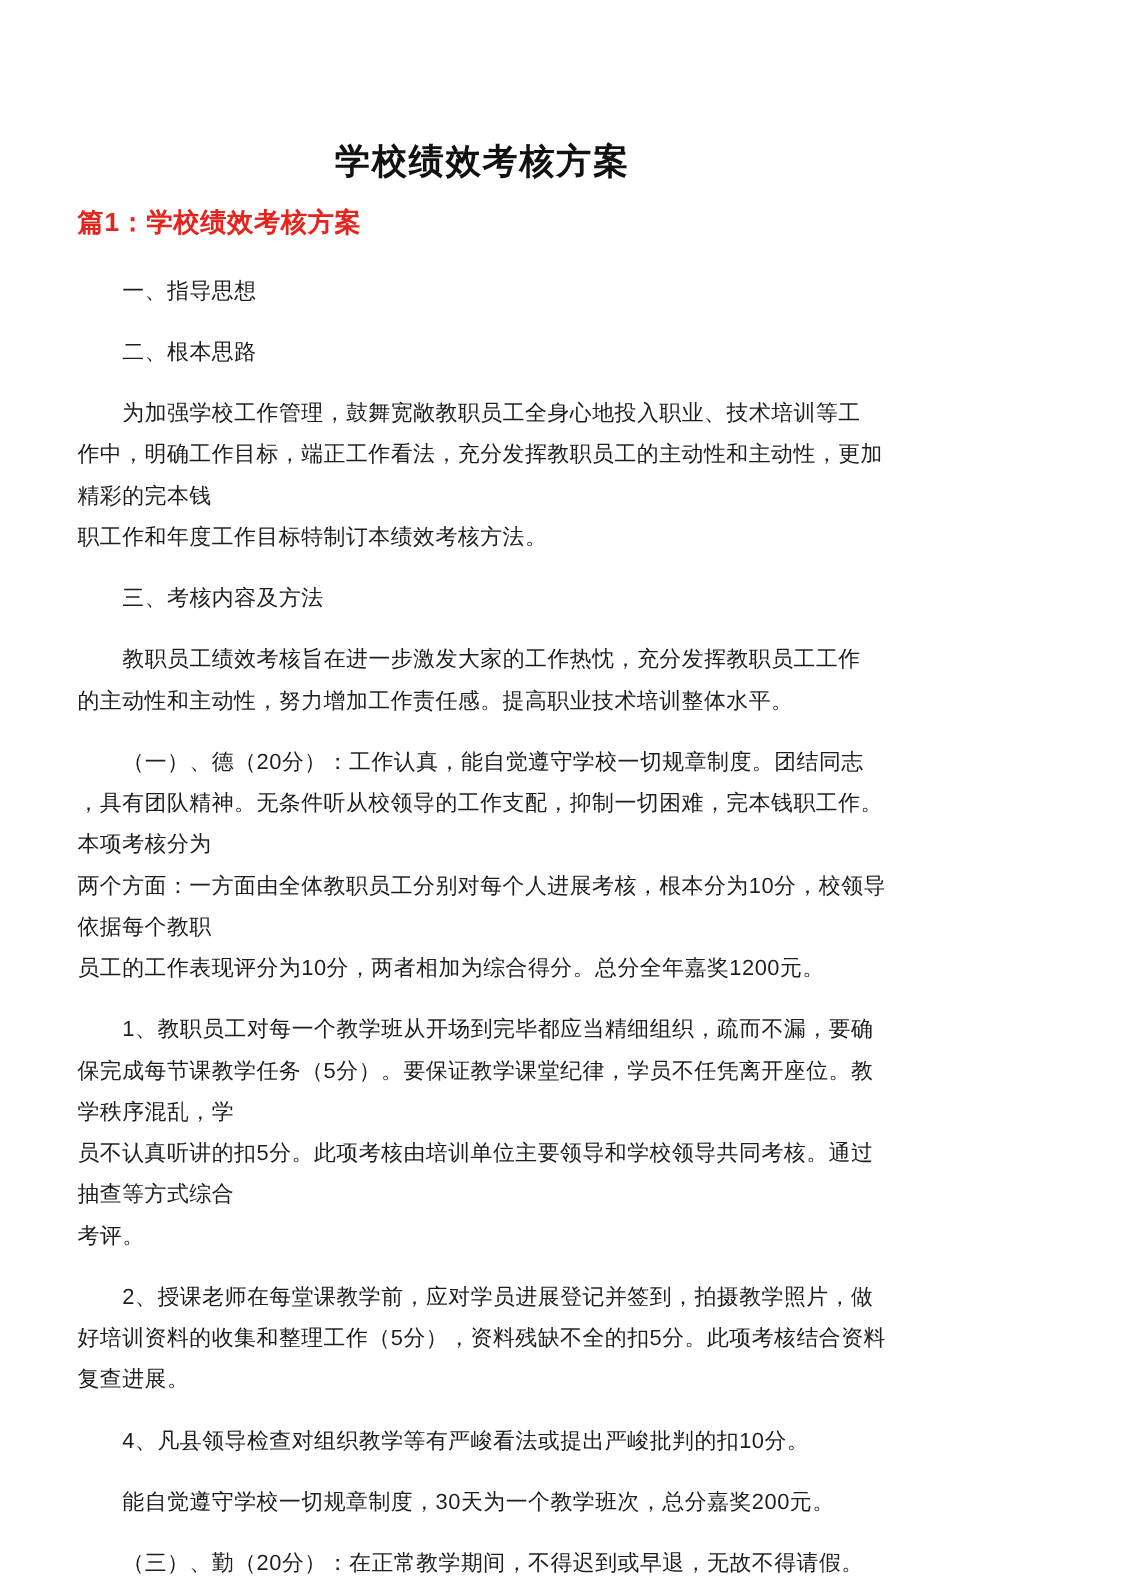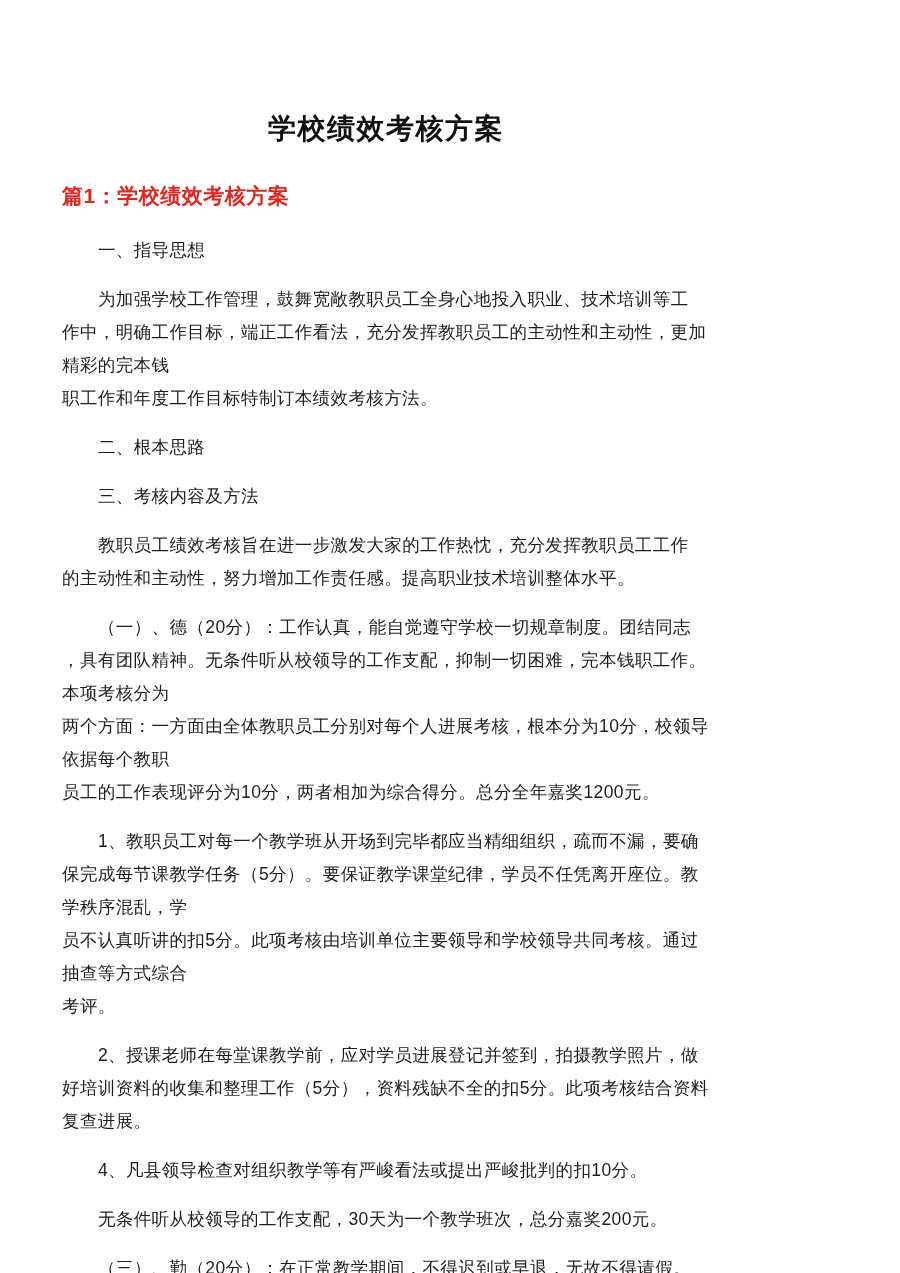--- a/index.html
+++ b/index.html
@@ -24,21 +24,21 @@
   .doc-title {
     margin: 0;
     padding-top: 110px;
     text-align: center;
     font-size: 28px;
     font-weight: 700;
     letter-spacing: 1.5px;
     color: #111111;
   }
   .section-heading {
-    margin: 34px 0 0 0;
+    margin: 16px 0 0 0;
     font-size: 21px;
     font-weight: 700;
     letter-spacing: 0.5px;
     color: #e8231d;
   }
   .content {
     margin-top: 24px;
   }
   .para {
     margin: 16px 0 13px 0;
@@ -54,36 +54,36 @@
 <body>
 
 <div class="page">
 
   <h1 class="doc-title">学校绩效考核方案</h1>
 
   <h2 class="section-heading">篇1：学校绩效考核方案</h2>
 
   <div class="content">
     <p class="para">一、指导思想</p>
+    <p class="para">二、根本思路</p>
     <p class="para">为加强学校工作管理，鼓舞宽敞教职员工全身心地投入职业、技术培训等工
 作中，明确工作目标，端正工作看法，充分发挥教职员工的主动性和主动性，更加精彩的完本钱
 职工作和年度工作目标特制订本绩效考核方法。</p>
-    <p class="para">二、根本思路</p>
     <p class="para">三、考核内容及方法</p>
     <p class="para">教职员工绩效考核旨在进一步激发大家的工作热忱，充分发挥教职员工工作
 的主动性和主动性，努力增加工作责任感。提高职业技术培训整体水平。</p>
     <p class="para">（一）、德（20分）：工作认真，能自觉遵守学校一切规章制度。团结同志
 ，具有团队精神。无条件听从校领导的工作支配，抑制一切困难，完本钱职工作。本项考核分为
 两个方面：一方面由全体教职员工分别对每个人进展考核，根本分为10分，校领导依据每个教职
 员工的工作表现评分为10分，两者相加为综合得分。总分全年嘉奖1200元。</p>
     <p class="para">1、教职员工对每一个教学班从开场到完毕都应当精细组织，疏而不漏，要确
 保完成每节课教学任务（5分）。要保证教学课堂纪律，学员不任凭离开座位。教学秩序混乱，学
 员不认真听讲的扣5分。此项考核由培训单位主要领导和学校领导共同考核。通过抽查等方式综合
 考评。</p>
     <p class="para">2、授课老师在每堂课教学前，应对学员进展登记并签到，拍摄教学照片，做
 好培训资料的收集和整理工作（5分），资料残缺不全的扣5分。此项考核结合资料复查进展。</p>
     <p class="para">4、凡县领导检查对组织教学等有严峻看法或提出严峻批判的扣10分。</p>
-    <p class="para">无条件听从校领导的工作支配，30天为一个教学班次，总分嘉奖200元。</p>
+    <p class="para">能自觉遵守学校一切规章制度，30天为一个教学班次，总分嘉奖200元。</p>
     <p class="para">（三）、勤（20分）：在正常教学期间，不得迟到或早退，无故不得请假。
 迟到或早退一次扣1分〔迟到或早退次数累加〕。病事假一天扣5分〔病事假次数累加〕，扣完为</p>
   </div>
 
 </div>
 
 </body></html>

